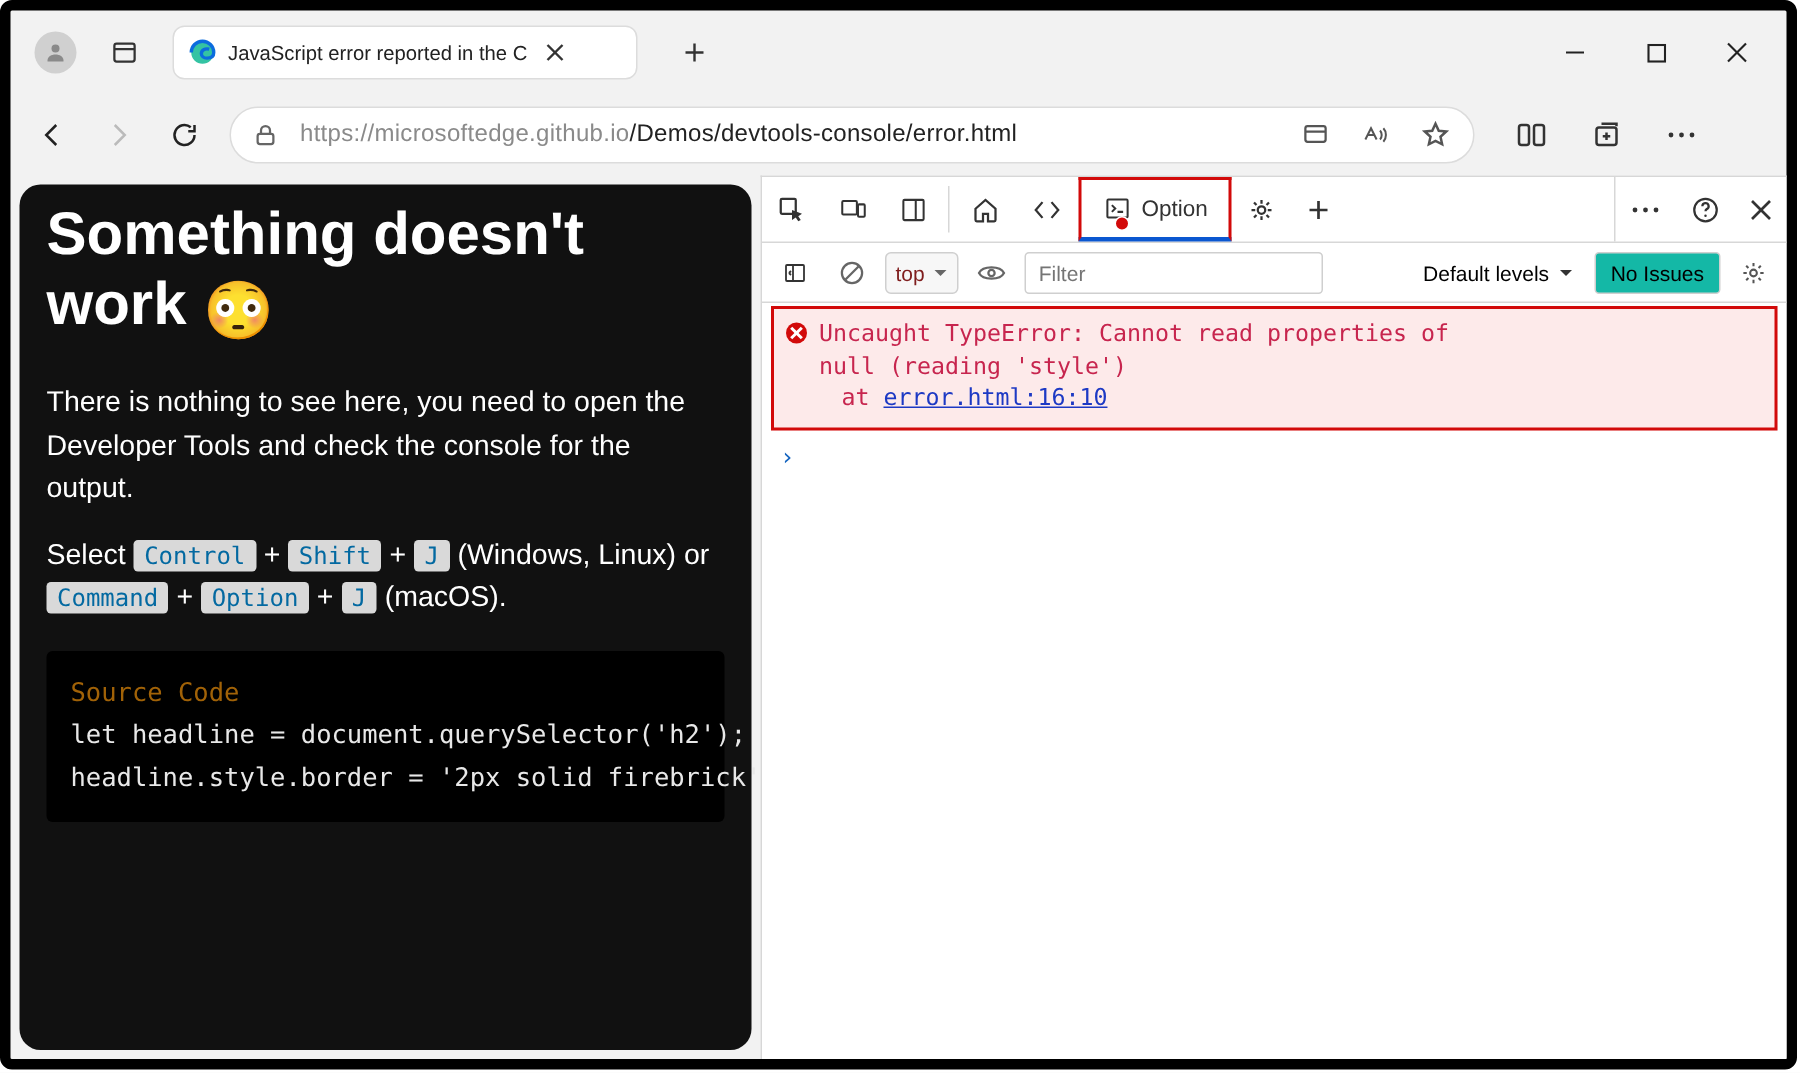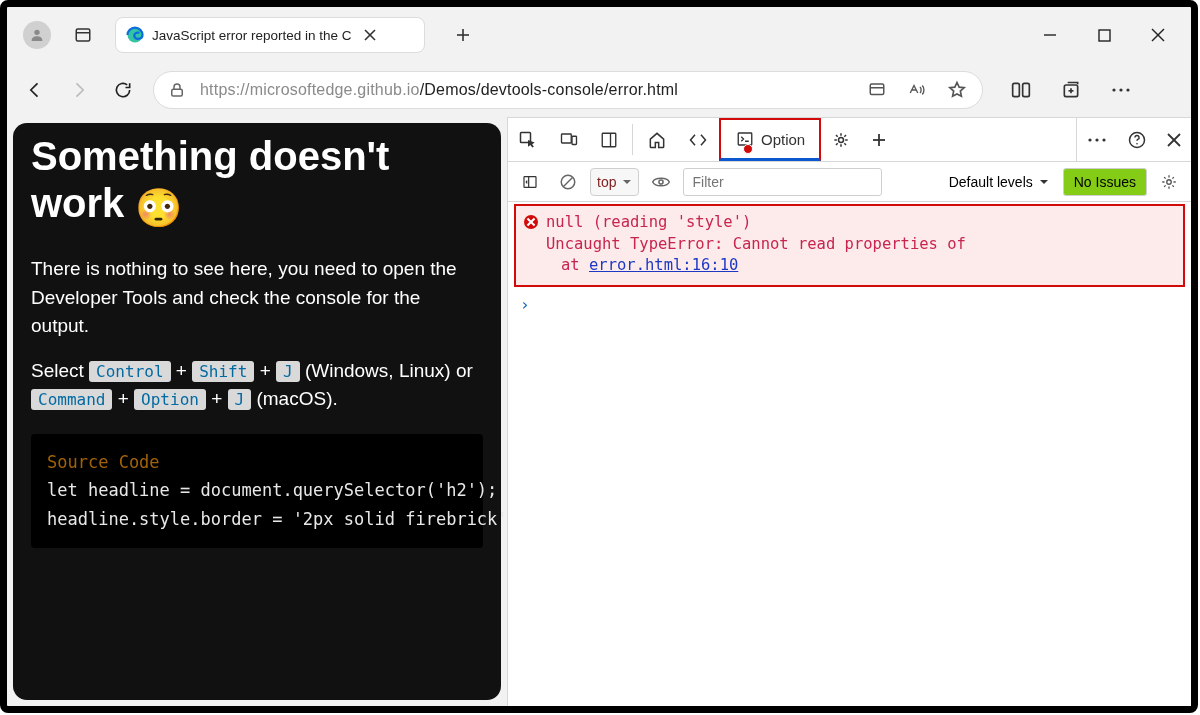--- a/index.html
+++ b/index.html
@@ -50,21 +50,21 @@
   .dt-tab.console .badge { position:absolute; left:22px; bottom:4px; width:10px; height:10px; background:#d20a0a; border-radius:50%; border:1.5px solid #fff; }
   .dt-tabs .spacer { flex:1; }
   .dt-right { display:flex; align-items:center; border-left:1px solid #d7d7d7; }
 
   .dt-toolbar { height: 40px; display:flex; align-items:center; border-bottom:1px solid #d7d7d7; padding: 0 6px; gap: 6px; }
   .dt-tool { height:28px; min-width:32px; display:flex; align-items:center; justify-content:center; border-radius:4px; padding:0 6px; font-size:14px; color:#7f1d1d; }
   .dt-tool.select { border:1px solid #cfcfcf; background:#f7f7f7; gap:6px; }
   .dt-filter { flex: 0 0 170px; height:28px; border:1px solid #cfcfcf; border-radius:3px; padding: 0 8px; font-size:14px; color:#666; background:#fff; outline:none; }
   .dt-toolbar .spacer2 { flex:1; }
   .dt-levels { font-size:14px; display:flex; align-items:center; gap:6px; padding:0 8px; }
-  .no-issues { border:1px solid #cfcfcf; background:#84cc16; border-radius:3px; height:28px; display:flex; align-items:center; padding:0 10px; font-size:14px; }
+  .no-issues { border:1px solid #cfcfcf; background:#14b8a6; border-radius:3px; height:28px; display:flex; align-items:center; padding:0 10px; font-size:14px; }
 
   .dt-body { flex:1; position:relative; }
   .err-box { margin: 2px 6px 0 6px; border:2px solid #d20a0a; background:#fdeaea; padding: 6px 8px 8px 8px; font-family: ui-monospace, Consolas, monospace; font-size: 15.5px; color:#c7254e; display:flex; gap:8px; }
   .err-icon { width:14px; height:14px; background:#d20a0a; border-radius:50%; flex:0 0 14px; margin-top:3px; position:relative; }
   .err-icon::before, .err-icon::after { content:""; position:absolute; left:6px; top:2px; width:2px; height:10px; background:#fff; transform:rotate(45deg); }
   .err-icon::after { transform:rotate(-45deg); }
   .err-text { flex:1; line-height:1.4; }
   .err-text .at { margin-left: 15px; }
   .err-link { color:#1d39c4; text-decoration: underline; cursor:pointer; }
   .err-right { display:flex; align-items:flex-start; gap:8px; }
@@ -335,22 +335,22 @@
               <circle cx="12" cy="12" r="3"></circle>
               <path d="M12 3v3M12 18v3M3 12h3M18 12h3M5.5 5.5l2 2M16.5 16.5l2 2M5.5 18.5l2-2M16.5 7.5l2-2"></path>
             </svg>
           </div>
       </div>
 
       <div class="dt-body">
         <div class="err-box">
           <div class="err-icon"></div>
           <div class="err-text">
+            <div>Uncaught TypeError: Cannot read properties of</div>
             <div>null (reading 'style')</div>
-            <div>Uncaught TypeError: Cannot read properties of</div>
             <div class="at"><span>at </span><span class="err-link">error.html:16:10</span></div>
           </div>
         </div>
         <div class="prompt">›</div>
       </div>
     </div>
 
   </div>
 </div>
 

